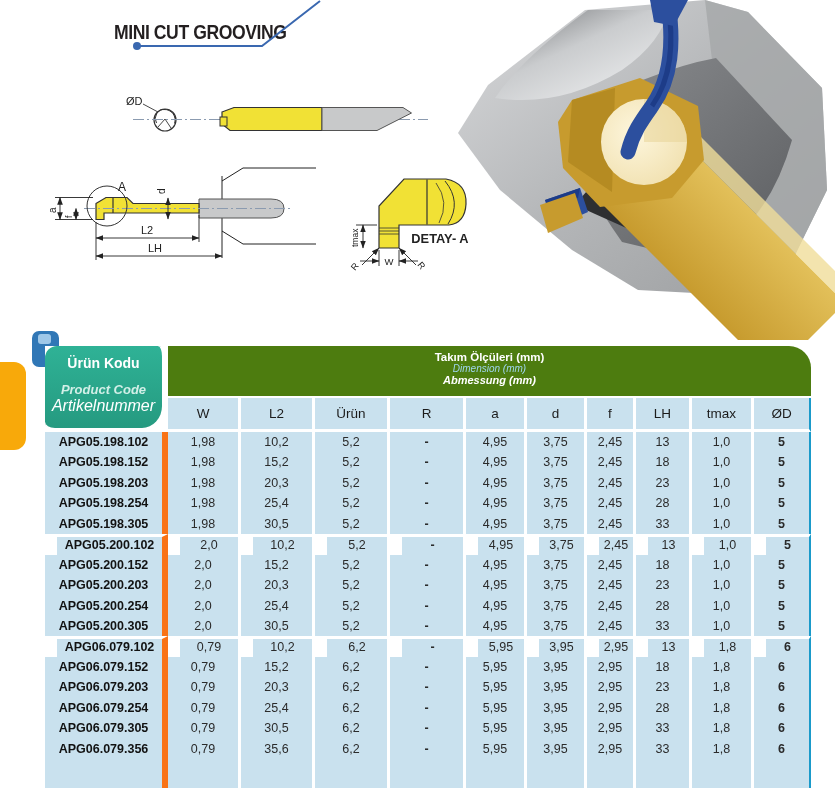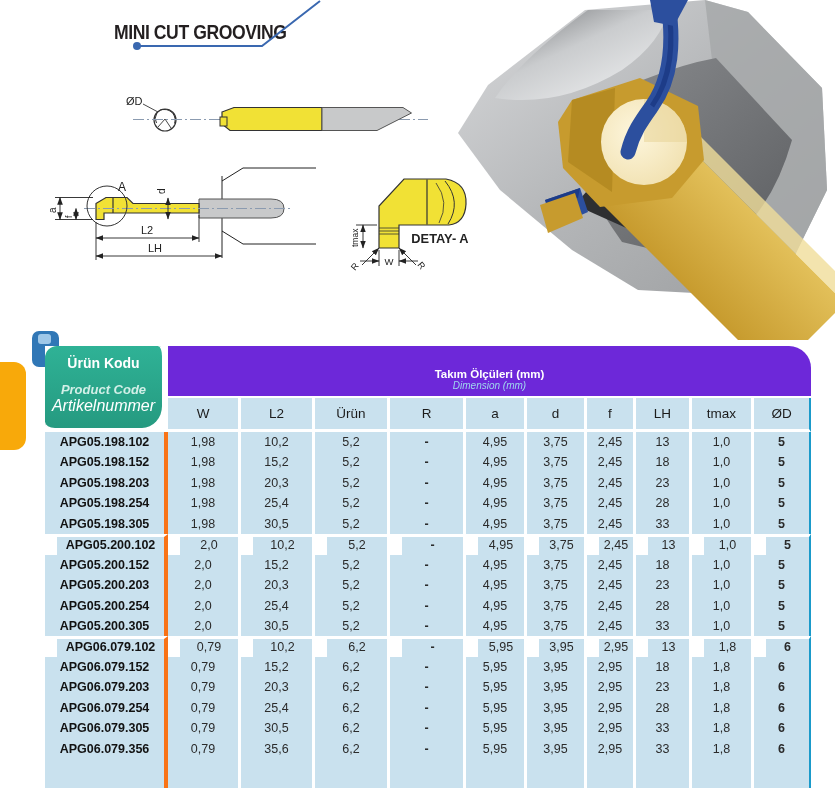--- a/index.html
+++ b/index.html
@@ -45,33 +45,33 @@
     background:linear-gradient(180deg,#2fb296,#259a80);
     border-radius:12px 10px 26px 10px;
     border-right:6px solid #fff;border-bottom:4px solid #fff;
     color:#fff;text-align:center;padding-top:9px;box-sizing:border-box;
   }
   .code-head .l1{font-weight:bold;font-size:14px;}
   .code-head .l2{font-weight:bold;font-style:italic;font-size:13px;color:#d2efe7;margin-top:11px;}
   .code-head .l3{font-weight:normal;font-style:italic;font-size:16px;color:#fff;}
   .dim-band{
     grid-column:2 / 12;grid-row:1;
-    background:#6d28d9;border-radius:0 22px 0 0;
+    background:#4d7c0f;border-radius:0 22px 0 0;
     border-bottom:2px solid #fff;box-sizing:border-box;
-    color:#fff;text-align:center;padding-top:22px;
+    color:#fff;text-align:center;padding-top:5px;
   }
   .dim-band .l1{font-weight:bold;font-size:11.5px;}
   .dim-band .l2{font-style:italic;font-size:10px;color:#9fd6ee;}
   .dim-band .l3{font-weight:bold;font-style:italic;font-size:11px;}
   .cell{
     background:#c9e1ee;box-sizing:border-box;
     border-right:3px solid #fff;
     text-align:center;overflow:hidden;white-space:nowrap;
   }
-  .cell.c0{border-right:4px solid #f97316;font-weight:bold;color:#121212;}
+  .cell.c0{border-right:6px solid #f97316;font-weight:bold;color:#121212;}
   .cell.c10{border-right:2px solid #1a9aca;font-weight:bold;}
   .colhead{
     grid-row:2;font-size:13.5px;color:#1c1c1c;line-height:31px;
     border-bottom:3px solid #fff;font-weight:normal;
   }
   .colhead.c10{font-weight:normal;}
   .data{font-size:12.5px;color:#2b2b2b;line-height:20.45px;}
   .data.sep{border-top:3px solid #fff;line-height:17.5px;margin-left:12px;}
   .data.dash{font-weight:bold;}
   text{font-family:"Liberation Sans","DejaVu Sans",sans-serif;}
@@ -244,20 +244,21 @@
 
 <div class="tbl">
   <div class="code-head">
     <div class="l1">Ürün Kodu</div>
     <div class="l2">Product Code</div>
     <div class="l3">Artikelnummer</div>
   </div>
   <div class="dim-band">
     <div class="l1">Takım Ölçüleri (mm)</div>
     <div class="l2">Dimension (mm)</div>
+    <div class="l3">Abmessung (mm)</div>
   </div>
   <div class="cell colhead">W</div>
   <div class="cell colhead">L2</div>
   <div class="cell colhead">Ürün</div>
   <div class="cell colhead">R</div>
   <div class="cell colhead">a</div>
   <div class="cell colhead">d</div>
   <div class="cell colhead">f</div>
   <div class="cell colhead">LH</div>
   <div class="cell colhead">tmax</div>

